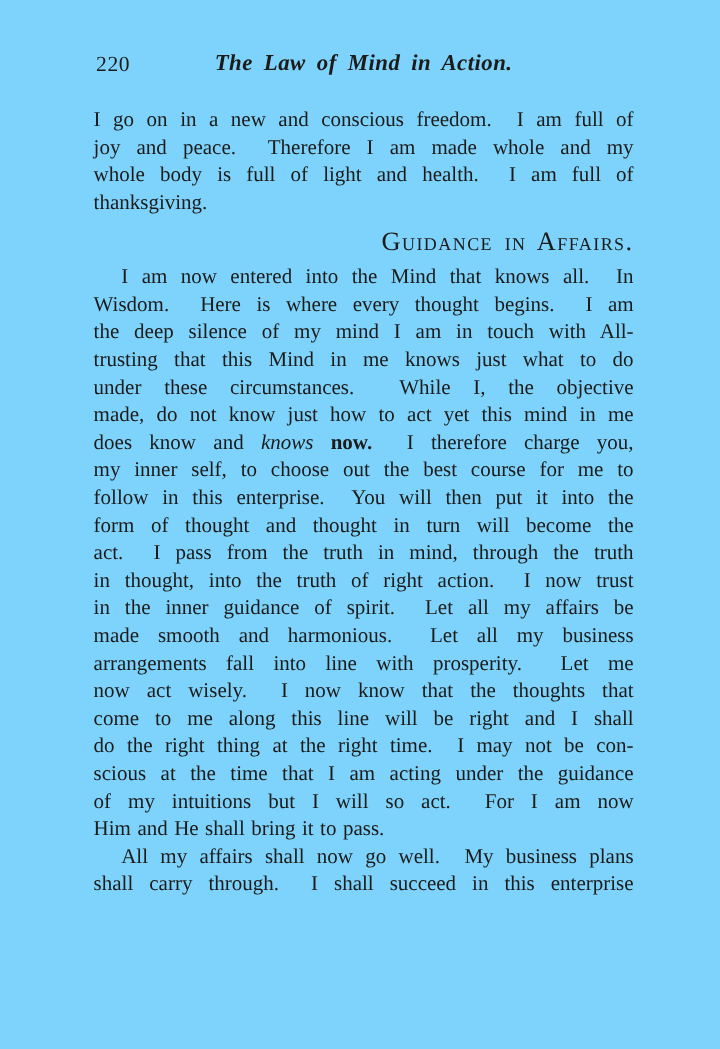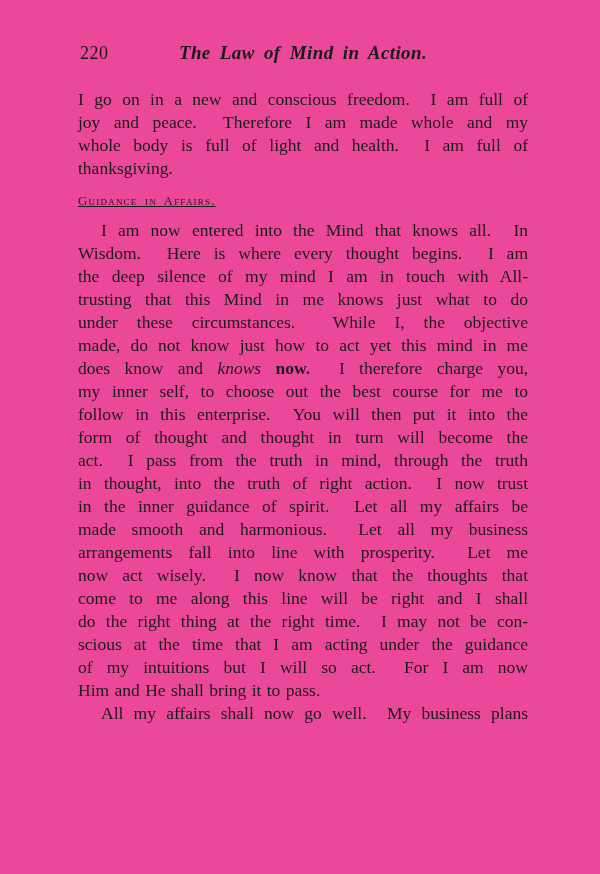--- a/index.html
+++ b/index.html
@@ -51,36 +51,35 @@
   .para.indent .line:first-child { text-indent: 23px; }
   .line {
     text-align: justify;
     text-align-last: justify;
   }
   .line.unjust-last {
     text-align-last: left;
   }
   .section-heading {
     margin: 9px 0 7px 0;
-    text-align: left;
+    text-align: right;
     font-variant: small-caps;
     font-weight: normal;
-    font-size: 13px;
+    font-size: 22px;
     letter-spacing: 1.2px;
     word-spacing: 3px;
     line-height: 23px;
-    text-decoration: underline;
   }
   .line b { font-weight: bold; }
   .line i { font-style: italic; }
 </style>
 </head>
 <body>
 
-<div class="page" style="background: #ec4899; color: rgb(28, 27, 25);">
+<div class="page" style="background: #7dd3fc; color: rgb(28, 27, 25);">
   <header class="running-header">
     <span class="page-number">220</span>
     <span class="running-title">The Law of Mind in Action.</span>
   </header>
   <main class="body-text" id="body-text">
       <div class="para">
         <div class="line">I go on in a new and conscious freedom.&nbsp; I am full of</div>
         <div class="line">joy and peace.&nbsp; Therefore I am made whole and my</div>
         <div class="line">whole body is full of light and health.&nbsp; I am full of</div>
         <div class="line unjust-last">thanksgiving.</div>
@@ -104,15 +103,16 @@
         <div class="line">arrangements fall into line with prosperity.&nbsp; Let me</div>
         <div class="line">now act wisely.&nbsp; I now know that the thoughts that</div>
         <div class="line">come to me along this line will be right and I shall</div>
         <div class="line">do the right thing at the right time.&nbsp; I may not be con-</div>
         <div class="line">scious at the time that I am acting under the guidance</div>
         <div class="line">of my intuitions but I will so act.&nbsp; For I am now</div>
         <div class="line unjust-last">Him and He shall bring it to pass.</div>
       </div>
       <div class="para indent">
         <div class="line">All my affairs shall now go well.&nbsp; My business plans</div>
+        <div class="line">shall carry through.&nbsp; I shall succeed in this enterprise</div>
       </div>
     </main>
 </div>
 
 </body></html>

